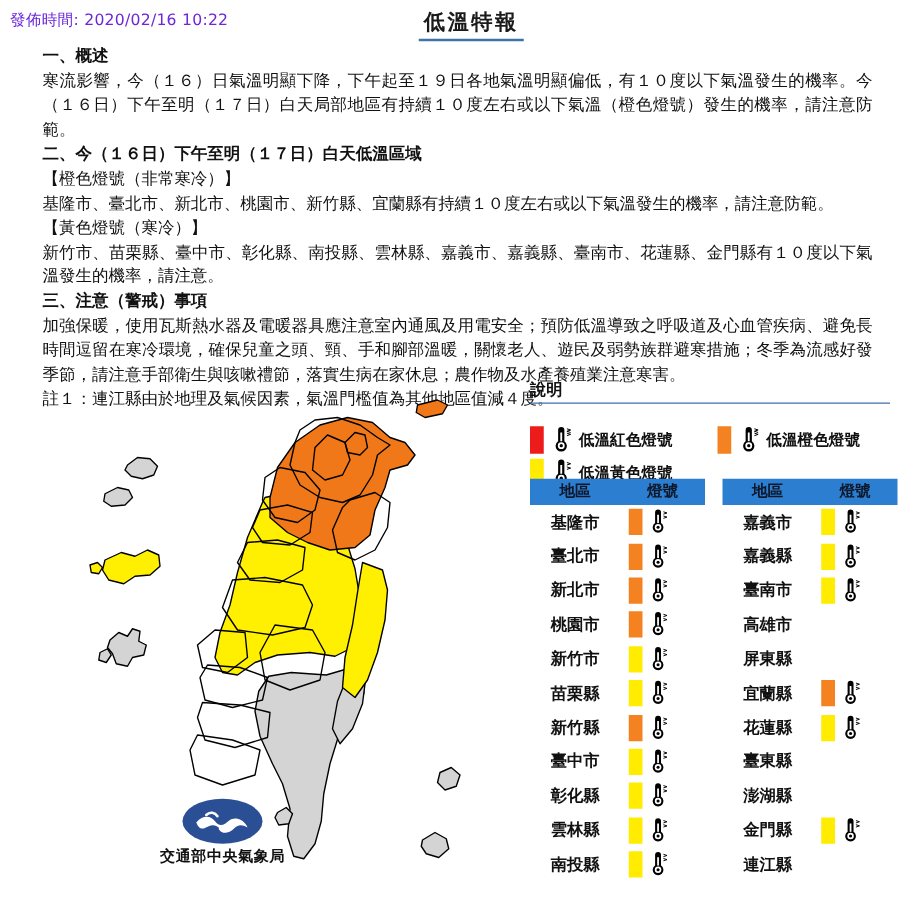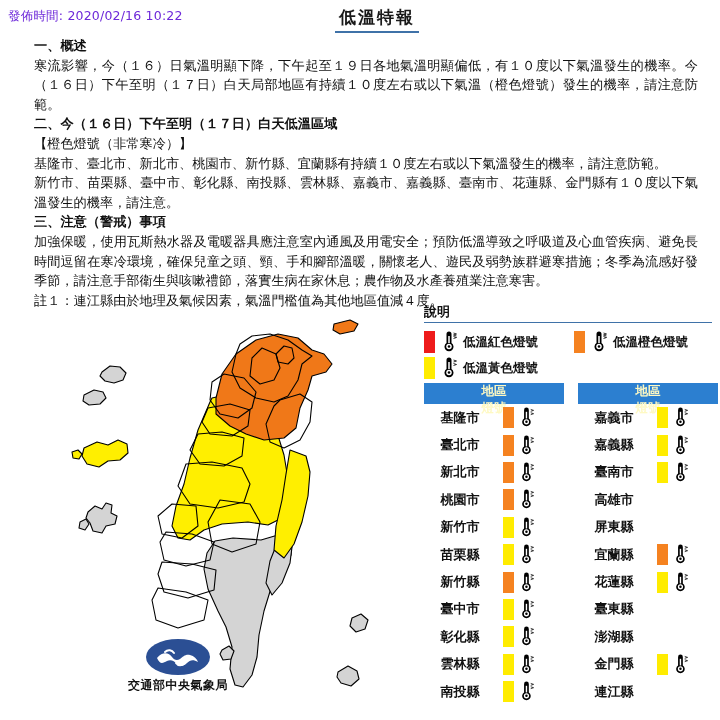--- a/index.html
+++ b/index.html
@@ -43,41 +43,41 @@
   
   .legend{
     position:absolute;left:424px;top:303px;width:288px;
   }
   .legend-title{
     font-size:13px;font-weight:bold;color:#111;
     padding-bottom:1px;
     border-bottom:1.5px solid #3f72a8;
     width:288px;box-sizing:border-box;
   }
-  .legend-rows{margin-top:6px;}
+  .legend-rows{margin-top:16px;}
   .legend-row{display:flex;align-items:center;height:26px;}
   .legend-item{display:flex;align-items:center;}
   .legend-item.first{width:150px;}
   .swatch{width:11px;height:22px;display:inline-block;border:0;}
   .thermo{width:20px;height:22px;display:inline-block;margin-left:3px;}
   .legend-label{
     font-size:12.5px;font-weight:bold;margin-left:5px;color:#111;white-space:nowrap;
   }
 
   
   .tables{position:absolute;left:424px;top:383px;width:294px;}
   .tbl{
     position:absolute;top:0;width:140px;
   }
   .tbl.left{left:0;}
   .tbl.right{left:154px;}
   .tbl-head{
     height:21px;background:#2c7fd0;
     display:flex;align-items:center;
-    color:#fef9c3;font-size:12.5px;font-weight:bold;flex-direction:column;
+    color:#0f172a;font-size:12.5px;font-weight:bold;
   }
   .th-region{width:72px;text-align:center;}
   .th-signal{width:68px;text-align:center;}
   .tbl-row{
     height:27.4px;display:flex;align-items:center;
   }
   .td-region{
     width:72px;text-align:center;font-size:13px;font-weight:bold;color:#111;
   }
   .td-signal{
@@ -103,20 +103,21 @@
 
   <div class="pub-time">發佈時間: 2020/02/16 10:22</div>
   <div class="doc-title"><span>低溫特報</span></div>
 
   <div class="body-text">
     <p class="para sec-head">一、概述</p>
     <p class="para">寒流影響，今（１６）日氣溫明顯下降，下午起至１９日各地氣溫明顯偏低，有１０度以下氣溫發生的機率。今（１６日）下午至明（１７日）白天局部地區有持續１０度左右或以下氣溫（橙色燈號）發生的機率，請注意防範。</p>
     <p class="para sec-head">二、今（１６日）下午至明（１７日）白天低溫區域</p>
     <p class="para">【橙色燈號（非常寒冷）】</p>
     <p class="para">基隆市、臺北市、新北市、桃園市、新竹縣、宜蘭縣有持續１０度左右或以下氣溫發生的機率，請注意防範。</p>
+    <p class="para">【黃色燈號（寒冷）】</p>
     <p class="para">新竹市、苗栗縣、臺中市、彰化縣、南投縣、雲林縣、嘉義市、嘉義縣、臺南市、花蓮縣、金門縣有１０度以下氣溫發生的機率，請注意。</p>
     <p class="para sec-head">三、注意（警戒）事項</p>
     <p class="para">加強保暖，使用瓦斯熱水器及電暖器具應注意室內通風及用電安全；預防低溫導致之呼吸道及心血管疾病、避免長時間逗留在寒冷環境，確保兒童之頭、頸、手和腳部溫暖，關懷老人、遊民及弱勢族群避寒措施；冬季為流感好發季節，請注意手部衛生與咳嗽禮節，落實生病在家休息；農作物及水產養殖業注意寒害。</p>
     <p class="para">註１：連江縣由於地理及氣候因素，氣溫門檻值為其他地區值減４度。</p>
   </div>
 
   <div class="legend">
     <div class="legend-title">說明</div>
     <div class="legend-rows">
       <div class="legend-row">

